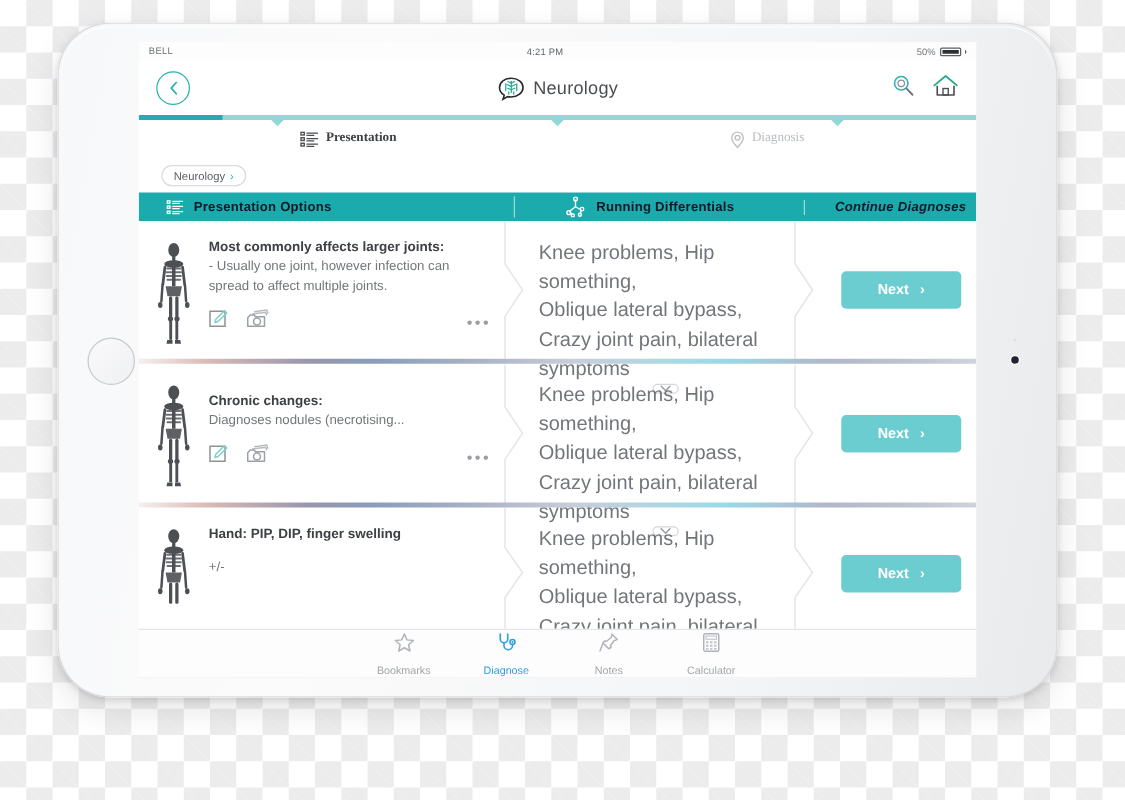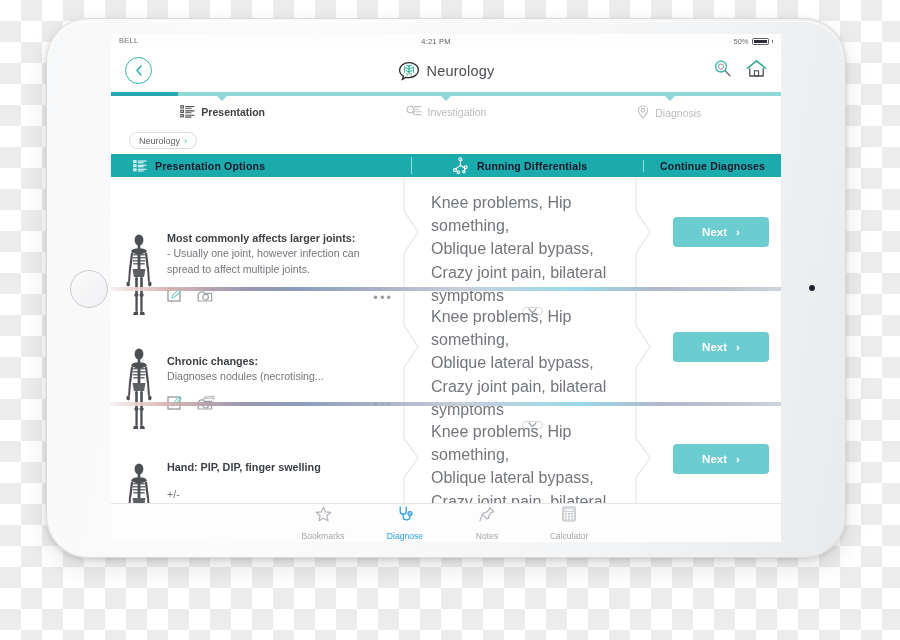--- a/index.html
+++ b/index.html
@@ -92,53 +92,53 @@
   .marker{
     position:absolute;top:0;width:0;height:0;
     border-left:5px solid transparent;border-right:5px solid transparent;
     border-top:5px solid #8ed8d8;transform:translateX(-50%);
   }
 
   
   .sectiontabs{
     display:flex;align-items:center;height:31px;background:#fff;
   }
-  .stab{flex:1;display:flex;align-items:flex-end;justify-content:center;gap:6px;}
+  .stab{flex:1;display:flex;align-items:flex-start;justify-content:center;gap:6px;font-family:Liberation Serif, serif;}
   .stab .lbl{font-size:10.5px;color:#b9bcc0;}
   .stab.active .lbl{color:#3d4145;font-weight:bold;}
 
   
   .crumbrow{height:27px;display:flex;align-items:center;padding-left:18px;background:#fff;}
   .crumb{
     border:1px solid #d9dcdf;border-radius:11px;padding:2.5px 9px;
     font-size:9px;color:#5d6166;display:flex;align-items:center;gap:4px;background:#fff;
   }
   .crumb .arr{color:#2fb4ad;font-size:9px;}
 
   
   .colhead{
     display:flex;align-items:center;height:23px;background:#1cabad;color:#0f172a;
   }
   .ch{display:flex;align-items:center;gap:8px;font-size:10.5px;font-weight:bold;letter-spacing:.2px;}
   .ch1{width:300px;padding-left:22px;box-sizing:border-box;}
   .ch2{width:232px;padding-left:40px;box-sizing:border-box;border-left:1px solid rgba(255,255,255,.55);}
-  .ch3{flex:1;padding-left:16px;box-sizing:border-box;border-left:1px solid rgba(255,255,255,.55);}
+  .ch3{flex:1;padding-left:24px;box-sizing:border-box;border-left:1px solid rgba(255,255,255,.55);font-style:italic;}
 
   
   .list{position:relative;background:#fff;height:338px;overflow:hidden;}
   .sep{
     height:4px;width:100%;
     background:linear-gradient(to right,
       #f3efee 0%, #d9b2ae 8%, #8e8ba5 20%, #7d92b4 28%,
       #9fa8c0 40%, #c3c8d6 52%, #9fd4e2 64%, #8fd4e6 70%,
       #a9b0c4 82%, #b6bcca 92%, #c9ced8 100%);
     opacity:.9;
   }
   .card{display:flex;align-items:stretch;background:#fff;}
-  .c-left{width:300px;display:flex;padding:14px 0 8px 0;box-sizing:border-box;position:relative;margin-top:40px;}
+  .c-left{width:300px;display:flex;padding:14px 0 8px 0;box-sizing:border-box;position:relative;}
   .skel{width:56px;display:flex;align-items:flex-start;justify-content:center;padding-top:2px;flex:0 0 auto;}
   .c-body{flex:1;padding-right:18px;}
   .c-title{font-size:10.8px;color:#3d4145;font-weight:bold;line-height:1.42;}
   .c-text{font-size:10.6px;color:#72767b;line-height:1.45;}
   .c-sub{font-size:10.8px;color:#3d4145;font-weight:bold;line-height:1.42;margin-top:9px;}
   .c-actions{display:flex;align-items:center;margin-top:10px;gap:14px;}
   .ellipsis{margin-left:auto;color:#9a9ea3;letter-spacing:2px;font-size:13px;line-height:1;}
 
   .chev{
     width:16px;flex:0 0 auto;position:relative;
@@ -270,33 +270,20 @@
                   <path d="M5.6 3.3 L11 3.3"></path>
                 <path d="M5.6 5.9 L14 5.9"></path>
                   <path d="M5.6 7.7 L11 7.7"></path>
                 <path d="M5.6 10.3 L14 10.3"></path>
                   <path d="M5.6 12.1 L11 12.1"></path>
               </g>
             </svg>
             <span class="lbl">Presentation</span>
           </div>
 
-          <div class="stab">
-            <svg width="16" height="13" viewBox="0 0 16 13">
-              <circle cx="4.3" cy="4.6" r="3.3" fill="none" stroke="#bcbfc3" stroke-width="1.1"></circle>
-              <path d="M6.6 7 L9 9.8" stroke="#bcbfc3" stroke-width="1.2" stroke-linecap="round"></path>
-              <g stroke="#bcbfc3" stroke-width="1.1" stroke-linecap="round">
-                <path d="M8.4 1.6 L15 1.6"></path>
-                  <path d="M8.4 4.2 L12.6 4.2"></path>
-                <path d="M8.4 6.8 L15 6.8"></path>
-                  <path d="M10.6 9.6 L15 9.6"></path>
-              </g>
-            </svg>
-            <span class="lbl">Investigation</span>
-          </div>
 
           <div class="stab">
             <svg width="12" height="14" viewBox="0 0 12 14">
               <path d="M6 13 C6 13 10.6 7.9 10.6 5.3 A4.6 4.6 0 0 0 1.4 5.3 C1.4 7.9 6 13 6 13 Z" fill="none" stroke="#bcbfc3" stroke-width="1.1"></path>
               <circle cx="6" cy="5.2" r="1.9" fill="none" stroke="#bcbfc3" stroke-width="1.1"></circle>
             </svg>
             <span class="lbl">Diagnosis</span>
           </div>
         </div>
 

